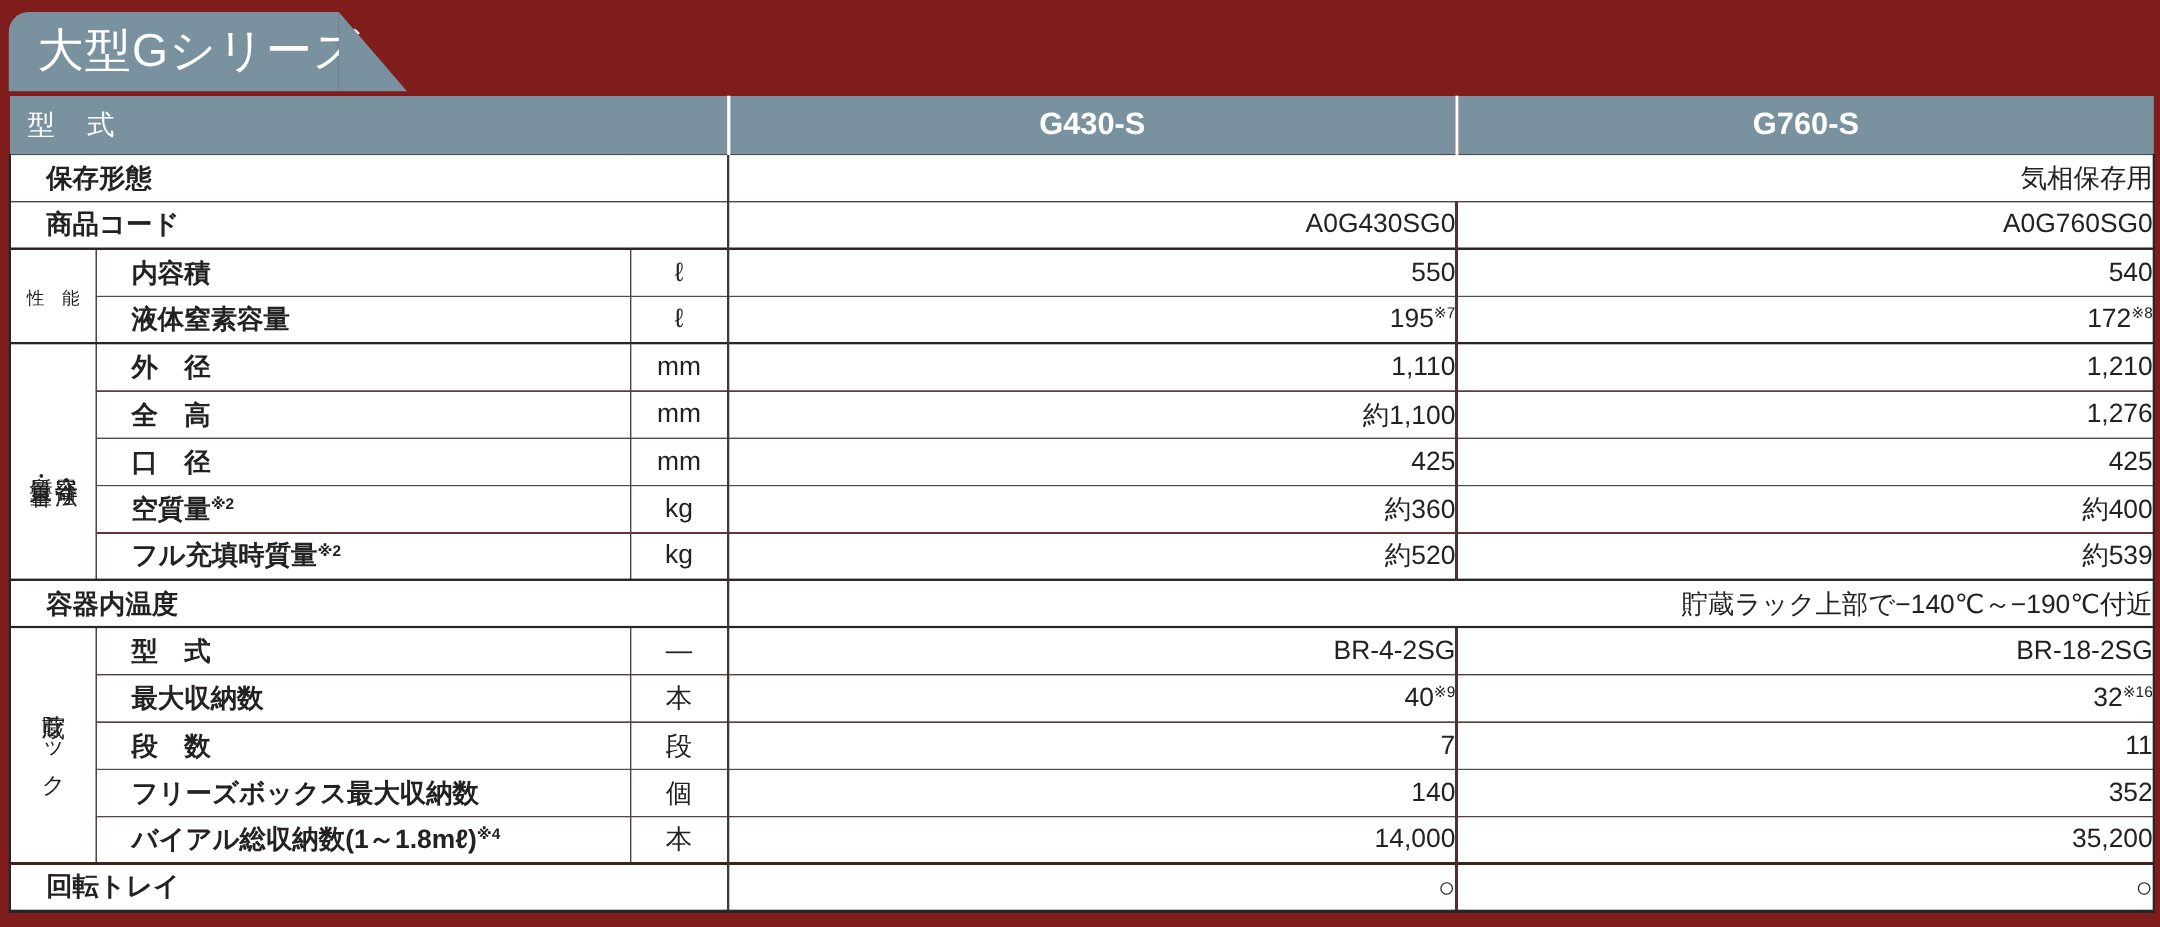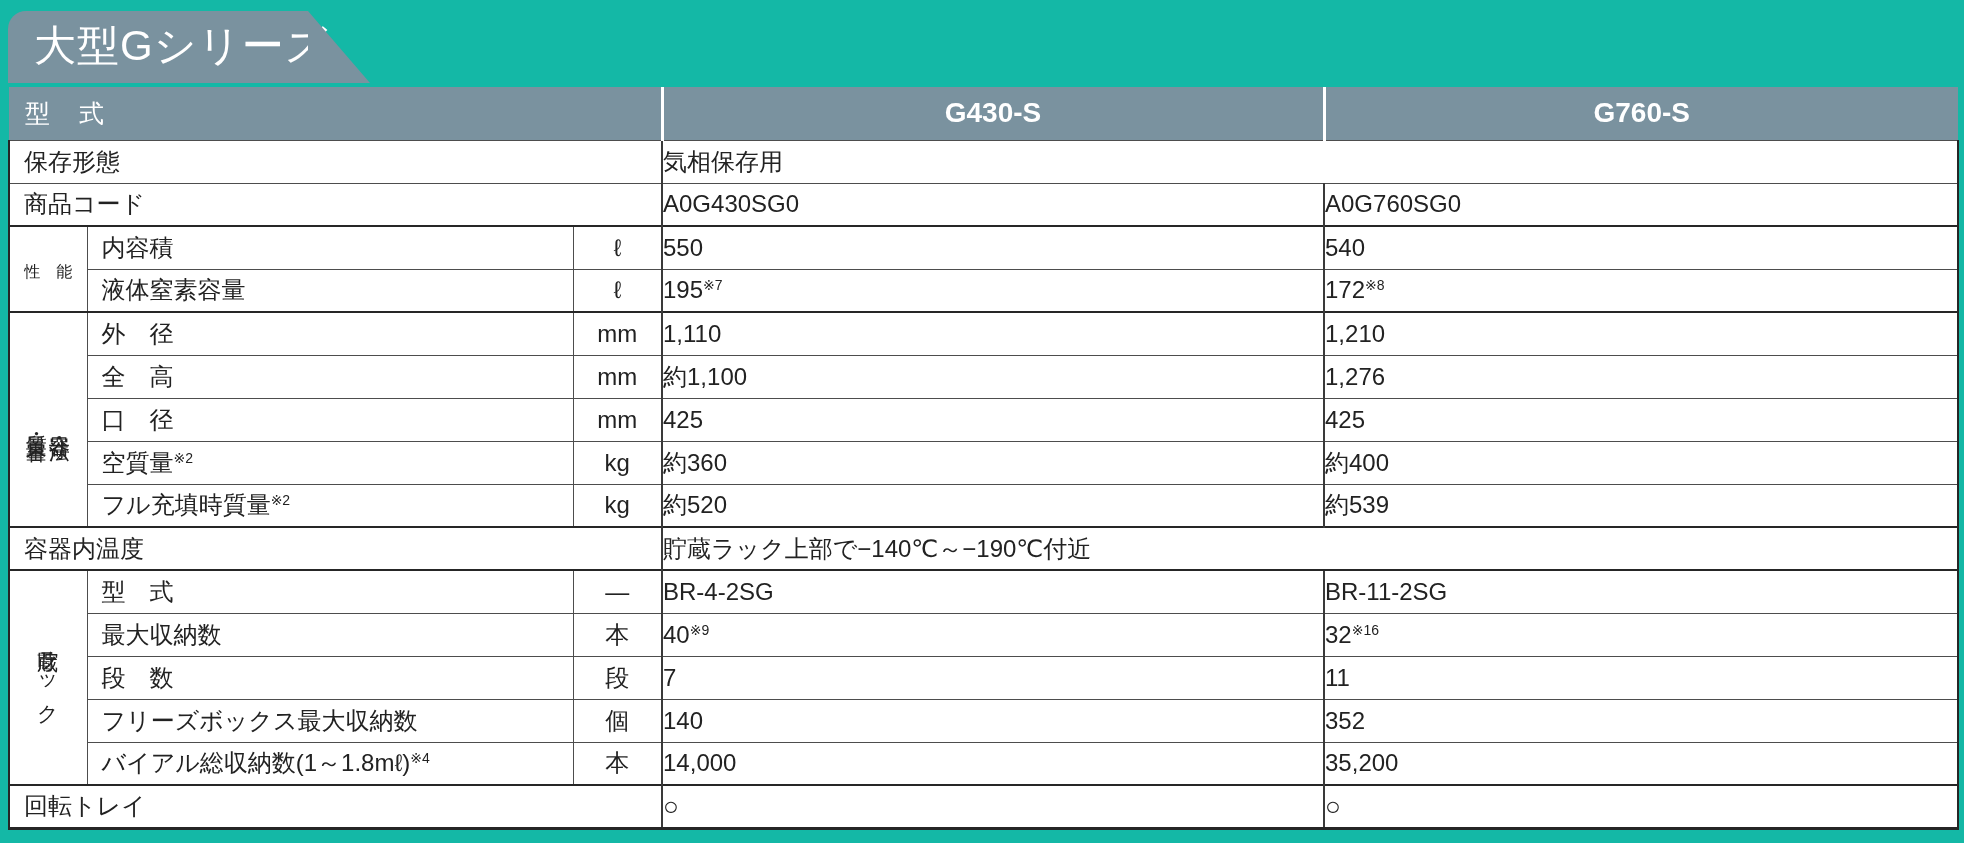--- a/index.html
+++ b/index.html
@@ -1,18 +1,18 @@
 <!DOCTYPE html>
 <html><head>
 <meta charset="utf-8">
 <style>
   html,body{margin:0;padding:0;background:#ffffff;}
   body{width:1964px;height:843px;overflow:hidden;
        font-family:"Liberation Sans","DejaVu Sans",sans-serif;color:#222;}
-  .page{position:relative;width:1964px;height:843px;background:#14b8a6;}
+  .page{position:relative;width:1964px;height:843px;background:#7f1d1d;}
 
   
   .tab{position:absolute;left:8px;top:11px;width:300px;height:72px;
        background:#7a929f;border-top-left-radius:18px;}
   .tab::after{content:"";position:absolute;left:300px;top:0;width:0;height:0;
        border-bottom:72px solid #7a929f;border-right:62px solid transparent;}
   .tab-title{color:#fff;font-size:42px;line-height:70px;padding-left:26px;
        white-space:nowrap;letter-spacing:1px;}
 
   
@@ -20,23 +20,23 @@
        border-collapse:collapse;table-layout:fixed;}
   .spec th,.spec td{padding:0;overflow:hidden;}
   .spec tr{height:43px;}
   .spec tr.hdr{height:53px;}
 
   th{background:#7a929f;color:#fff;border:none;font-weight:normal;}
   th.lh{text-align:left;padding-left:16px;font-size:25px;letter-spacing:2px;}
   th.mh{font-size:28px;font-weight:bold;border-left:3px solid #fff;}
 
   td{border:1px solid #4d4d4d;font-size:24px;background:#fff;}
-  td.lbl{text-align:left;padding-left:14px;}
+  td.lbl{text-align:left;padding-left:32px;font-weight:bold;}
   td.unit{text-align:center;}
-  td.val{text-align:left;}
+  td.val{text-align:right;}
   td.grp{text-align:center;vertical-align:middle;}
   .grp .v{writing-mode:vertical-rl;text-orientation:upright;display:inline-block;
           font-size:21px;letter-spacing:2px;line-height:23px;white-space:pre-line;}
   .grp .h{font-size:16px;}
 
   .sup{font-size:14px;vertical-align:8px;letter-spacing:0;}
 
   
   .bL{border-left:2px solid #262626;}
   .bR{border-right:2px solid #262626;}
@@ -131,21 +131,21 @@
     <tr class="gt">
       <td class="lbl bL" colspan="3">容器内温度</td>
       <td class="val vm bR" colspan="2">貯蔵ラック上部で−140℃～−190℃付近</td>
     </tr>
 
     <tr class="gt">
       <td class="grp bL" rowspan="5"><span class="v">貯蔵ラック</span></td>
       <td class="lbl">型　式</td>
       <td class="unit">—</td>
       <td class="val vm">BR-4-2SG</td>
-      <td class="val vm bR">BR-11-2SG</td>
+      <td class="val vm bR">BR-18-2SG</td>
     </tr>
     <tr>
       <td class="lbl">最大収納数</td>
       <td class="unit">本</td>
       <td class="val vm"><span>40</span><sup class="sup">※9</sup></td>
       <td class="val vm bR"><span>32</span><sup class="sup">※16</sup></td>
     </tr>
     <tr>
       <td class="lbl">段　数</td>
       <td class="unit">段</td>

